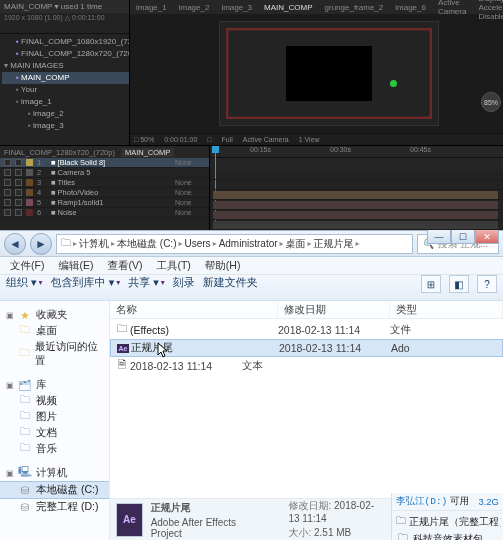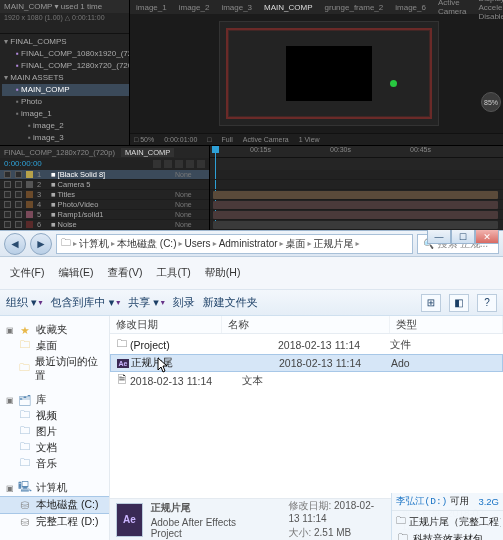--- a/index.html
+++ b/index.html
@@ -67,23 +67,23 @@
   .titlebar { height:26px; background:linear-gradient(#eef3f9,#dde7f2); display:flex; align-items:center; padding:0 4px; gap:4px; border-bottom:1px solid #bcd; }
   .navbtn { width:22px; height:22px; border-radius:50%; background:linear-gradient(#dfe9f5,#b9cfe6); border:1px solid #8fa9c4; display:flex; align-items:center; justify-content:center; color:#2a4c70; font-size:12px;}
   .addrbar { flex:1; height:20px; background:#fff; border:1px solid #a8c0d8; display:flex; align-items:center; font-size:10px; color:#333; position:relative; }
   .crumb { padding:0 4px; height:100%; display:flex; align-items:center; gap:2px; white-space:nowrap; }
   .crumb .arw { color:#888; font-size:8px; }
   .crumb .fld { display:inline-flex; align-items:center; gap:2px;}
   .searchBox { width:82px; height:20px; border:1px solid #a8c0d8; background:#fff; display:flex; align-items:center; padding:0 4px; font-size:10px; color:#888; font-style:italic; gap:3px;}
   .winbtns { position:absolute; right:4px; top:-1px; display:flex; }
   .winbtns span { width:24px; height:14px; background:linear-gradient(#eef3f9,#cfe0f0); border:1px solid #9bb6d0; border-top:none; font-size:9px; display:flex; align-items:center; justify-content:center; color:#2a4c70; }
   .winbtns span.cl { background:linear-gradient(#f2b4b0,#d86b63); color:#fff; }
-  .menubar { height:33px; background:#f4f7fb; border-bottom:1px solid #dde6ef; display:flex; align-items:center; padding:0 4px; gap:2px; font-size:10.5px; color:#333;}
+  .menubar { height:18px; background:#f4f7fb; border-bottom:1px solid #dde6ef; display:flex; align-items:center; padding:0 4px; gap:2px; font-size:10.5px; color:#333;}
   .menubar span { padding:0 6px; }
-  .cmdbar { height:26px; background:linear-gradient(#f3f7fc,#e5eef7); border-bottom:1px solid #cfe0ef; display:flex; align-items:center; padding:0 6px; gap:8px; font-size:11px; color:#1b3f66; }
+  .cmdbar { height:26px; background:linear-gradient(#f3f7fc,#e5eef7); border-bottom:1px solid #cfe0ef; display:flex; align-items:flex-start; padding:0 6px; gap:8px; font-size:11px; color:#1b3f66; }
   .cmdbar .item { display:flex; align-items:center; gap:2px; }
   .cmdbar .drop::after { content:" ▾"; font-size:8px; color:#638; }
   .cmdbar .spacer { flex:1; }
   .cmdbar .icnbtn { width:20px; height:18px; border:1px solid #bcd; background:#f7fbff; display:flex; align-items:center; justify-content:center; font-size:10px;}
 
   .body { flex:1; display:flex; overflow:hidden; }
   .navpane { width:110px; border-right:1px solid #e4eaf0; background:#fafcff; padding:4px 0; font-size:10.5px; color:#222; overflow:hidden;}
   .navgroup { padding:2px 0 6px; }
   .navhead { display:flex; align-items:center; gap:4px; padding:1px 6px; color:#333;}
   .navhead .exp { width:8px; font-size:8px; color:#777; }
@@ -130,26 +130,25 @@
 
 <div class="ae">
   <div class="ae-top">
 
     <div class="ae-project">
       <div class="proj-header">MAIN_COMP ▾  used 1 time</div>
       <div class="proj-info">1920 x 1080 (1.00)
 △ 0:00:11:00</div>
       <div class="proj-sep"></div>
       <div class="proj-tree" id="proj-tree">
-          <div class="tree-row folderO">FINAL_COMPS</div>
           <div class="tree-row comp indent1">FINAL_COMP_1080x1920_(720p)</div>
           <div class="tree-row comp indent1">FINAL_COMP_1280x720_(720p)</div>
-          <div class="tree-row folderO">MAIN ASSETS</div>
+          <div class="tree-row folderO">MAIN IMAGES</div>
           <div class="tree-row comp indent1 sel">MAIN_COMP</div>
-          <div class="tree-row item indent1">Photo</div>
+          <div class="tree-row item indent1">Your</div>
           <div class="tree-row item indent1">image_1</div>
           <div class="tree-row item indent2">image_2</div>
           <div class="tree-row item indent2">image_3</div>
         </div>
     </div>
 
     <div class="ae-viewer">
       <div class="viewer-tabs" id="viewer-tabs">
         <span>image_1</span>
           <span>image_2</span>
@@ -178,30 +177,20 @@
     </div>
 
   </div>
 
   <div class="ae-timeline">
     <div class="tl-left">
       <div class="tl-tabs" id="tl-tabs">
           <span>FINAL_COMP_1280x720_(720p)</span>
           <span class="active">MAIN_COMP</span>
         </div>
-      <div class="tl-time">
-        <span>0:00:00:00</span>
-        <div class="icons">
-            <span></span>
-            <span></span>
-            <span></span>
-            <span></span>
-            <span></span>
-          </div>
-      </div>
       <div class="tl-layers" id="tl-layers">
           <div class="layer sel">
             <span class="cb"></span>
             <span class="cb"></span>
             <span class="sw yellow"></span>
             <span class="num">1</span>
             <span class="name">■ [Black Solid 8]</span>
             <span class="mode">None</span>
           </div>
           <div class="layer">
@@ -387,28 +376,28 @@
             <div class="navrow">
               <span class="ic drv">⛁</span>
               <span>完整工程 (D:)</span>
             </div>
           </div>
       </div>
     </div>
 
     <div class="main">
       <div class="cols">
+        <span style="width:168px">名称</span>
         <span style="width:112px">修改日期</span>
-        <span style="width:168px">名称</span>
         <span style="flex:1">类型</span>
       </div>
       <div class="files" id="files">
           <div class="frow">
             <span class="fic">🗀</span>
-            <span class="fname">(Project)</span>
+            <span class="fname">(Effects)</span>
             <span class="fdate">2018-02-13 11:14</span>
             <span class="ftype">文件</span>
           </div>
           <div class="frow sel">
             <span class="fic">
               <span style="background:#3a2a55;color:#cbb5ff;font-size:7px;padding:1px 2px;font-weight:bold">Ae</span>
             </span>
             <span class="fname">正规片尾</span>
             <span class="fdate">2018-02-13 11:14</span>
             <span class="ftype">Ado</span>

